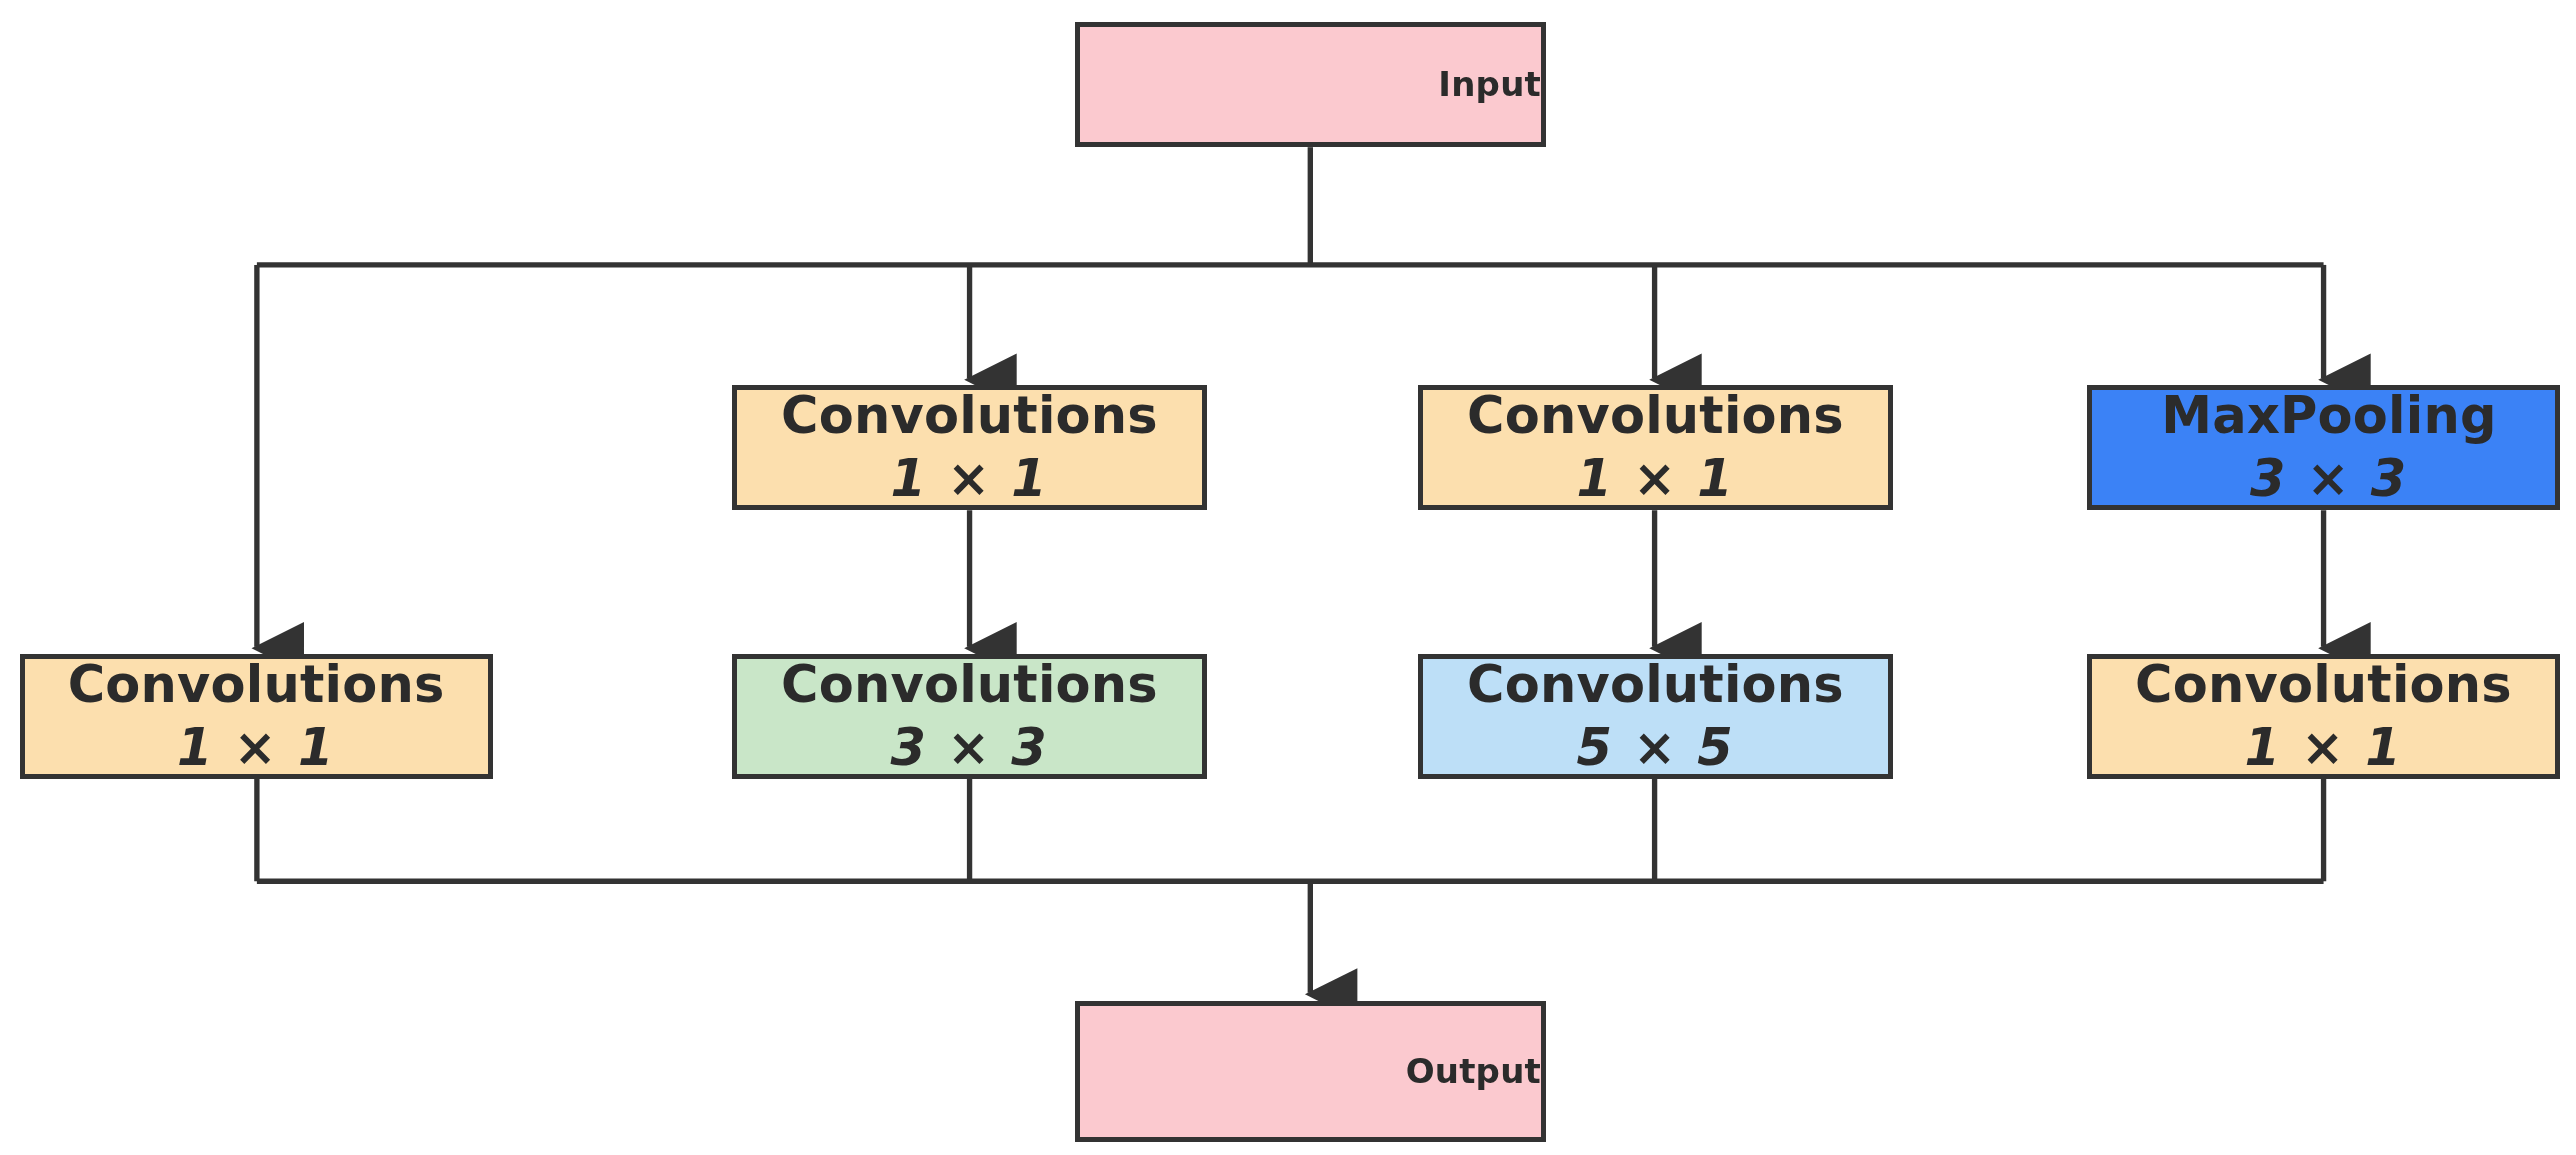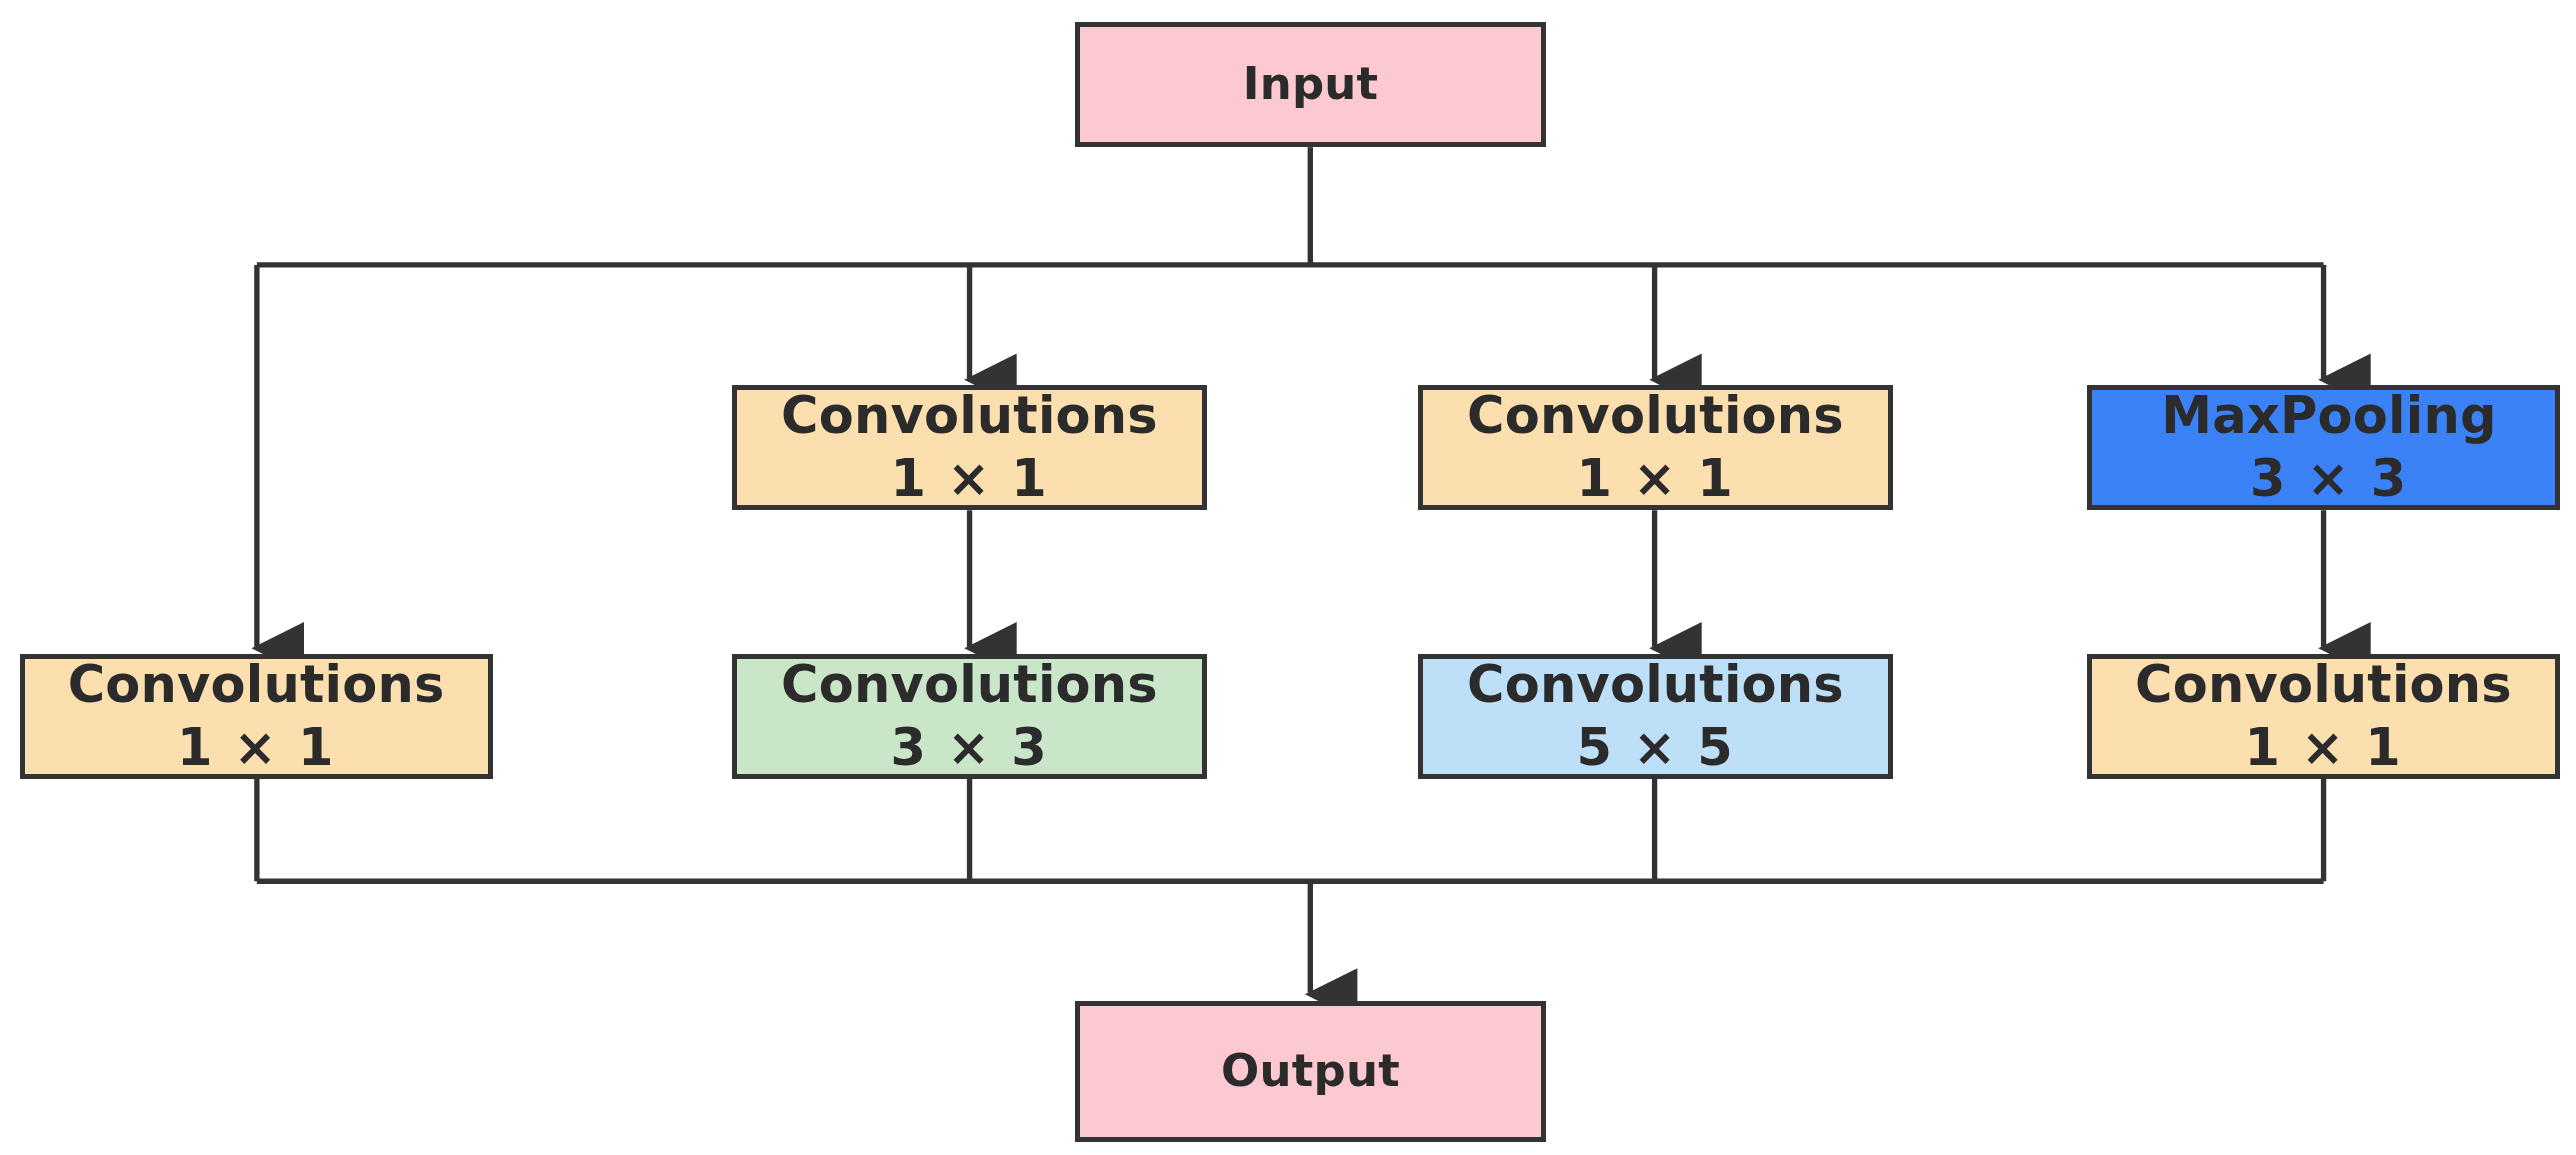--- a/index.html
+++ b/index.html
@@ -42,23 +42,25 @@
     letter-spacing: 0.2px;
   }
   .node .ln {
     display: block;
     white-space: nowrap;
   }
   .node .ln2 {
     display: block;
     white-space: nowrap;
     letter-spacing: 1.8px;
+    font-style: italic;
   }
   .node.single {
-    font-size: 45px;
+    font-size: 34px;
+    align-items: flex-end;
   }
 </style>
 </head>
 <body>
 
 <div id="canvas">
 
   <svg id="wires" viewBox="0 0 2888 1296" width="2576" height="1156" xmlns="http://www.w3.org/2000/svg">
     <defs>
       <marker id="arrowhead" markerWidth="11" markerHeight="11" refX="5.2" refY="9.2" orient="auto" markerUnits="strokeWidth">

